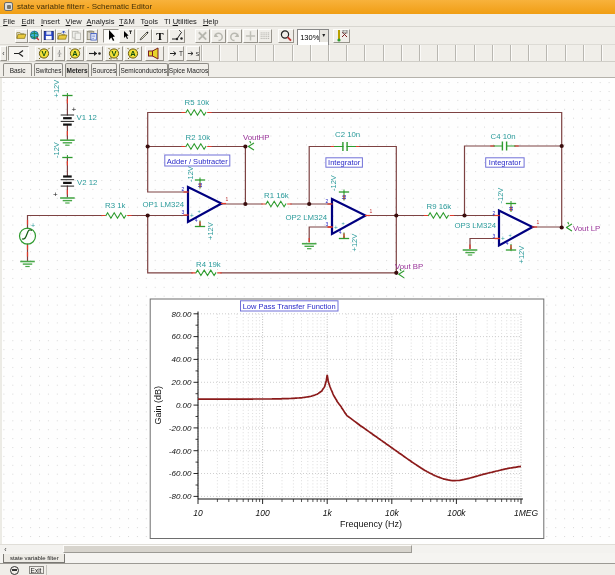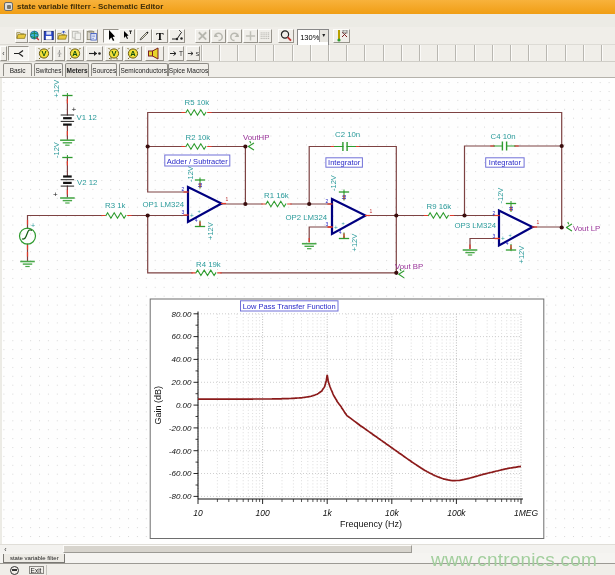--- a/index.html
+++ b/index.html
@@ -1,17 +1,17 @@
 <!DOCTYPE html>
 <html><head><meta charset="utf-8"><style>
 * {margin:0;padding:0;box-sizing:border-box}
 html,body {width:615px;height:575px;overflow:hidden;font-family:"Liberation Sans",sans-serif;background:#ecebe5}
 #win {position:absolute;left:0;top:0;width:615px;height:575px}
 #title {position:absolute;left:0;top:0;width:615px;height:13.5px;background:linear-gradient(#f8b23c,#f09e14);}
-#title .txt {position:absolute;left:17px;top:2px;font-size:8px;font-weight:bold;color:#43310a}
+#title .txt {position:absolute;left:17px;top:2px;font-size:8px;font-weight:normal;color:#43310a}
 #ticon {position:absolute;left:4px;top:2px;width:9px;height:9px;background:#dcdcda;border:1px solid #6a6a66;border-radius:2px}
 #ticon:after {content:"";position:absolute;left:1.5px;top:2px;width:4px;height:4px;background:#77776f;border-radius:1px}
 #menu {position:absolute;left:0;top:13.5px;width:615px;height:13.5px;background:#f0eee9;border-bottom:1px solid #d8d6d0}
 .mi {position:absolute;top:3px;font-size:7.5px;color:#1a1a1a}
 .mi u {text-decoration:underline}
 #tb1 {position:absolute;left:0;top:27px;width:615px;height:17.5px;background:#f0eee9;border-bottom:1px solid #dddbd5}
 #tb2 {position:absolute;left:0;top:44.5px;width:615px;height:17px;background:#f0eee9;border-bottom:1px solid #d0cec8}
 .tbtn {position:absolute;top:1.5px;height:14.5px;background:#f0eee9;border:1px solid;border-color:#fdfdfb #97948c #97948c #fdfdfb;display:flex;align-items:center;justify-content:center;overflow:hidden}
 .tbtn.pressed {border-color:#97948c #fdfdfb #fdfdfb #97948c;background:#f6f5f2}
 .sep {position:absolute;top:0.5px;width:1px;height:15.5px;background:#b9b7b1;box-shadow:1px 0 0 #fbfaf8}
@@ -32,20 +32,31 @@
 #statussep {position:absolute;left:46px;top:1px;width:1px;height:10px;background:#c5c3bd}
 #sicon {position:absolute;left:10px;top:1.5px;width:9px;height:9px;border:1.5px solid #333;border-radius:50%}
 #sicon:after {content:"";position:absolute;left:0.5px;top:2px;width:5px;height:2px;background:#333}
 #wm {position:absolute;left:431px;top:548.5px;font-size:19px;color:#a3cf9e;letter-spacing:0.2px}
 </style></head>
 <body>
 <div id="win">
 <div id="title">
       <div id="ticon"></div>
       <span class="txt">state variable filterr - Schematic Editor</span>
+    </div>
+<div id="menu">
+      <span class="mi" style="left:3.1px"><u>F</u>ile</span>
+<span class="mi" style="left:21.5px"><u>E</u>dit</span>
+<span class="mi" style="left:41px"><u>I</u>nsert</span>
+<span class="mi" style="left:65.6px"><u>V</u>iew</span>
+<span class="mi" style="left:86.6px"><u>A</u>nalysis</span>
+<span class="mi" style="left:119px"><u>T</u>&amp;M</span>
+<span class="mi" style="left:140.5px">T<u>o</u>ols</span>
+<span class="mi" style="left:163.9px">TI <u>U</u>tilities</span>
+<span class="mi" style="left:202.9px"><u>H</u>elp</span>
     </div>
 <div id="tb1">
       <div class="tbtn" style="left:14.6px;width:13.5px">
         <svg width="14" height="13" viewBox="0 0 14 13">
           <path d="M1,10 L2.5,5 H12 L10.5,10 Z" fill="#e8c93e" stroke="#7a6a10" stroke-width="0.8"></path>
           <path d="M1,10 V3 H5 l1,1.5 h4" fill="none" stroke="#7a6a10" stroke-width="0.8"></path>
         </svg>
       </div>
 <div class="tbtn" style="left:28.3px;width:13.5px">
         <svg width="14" height="13" viewBox="0 0 14 13">
@@ -551,13 +562,12 @@
       <div id="hthumb"></div>
     </div>
 <div id="sheettabs">
       <div id="sheettab">state variable filter</div>
     </div>
 <div id="status">
       <div id="sicon"></div>
       <div id="exitbtn">Exit</div>
       <div id="statussep"></div>
     </div>
-<div id="wm">www.cntronics.com</div>
 </div>
 </body></html>

